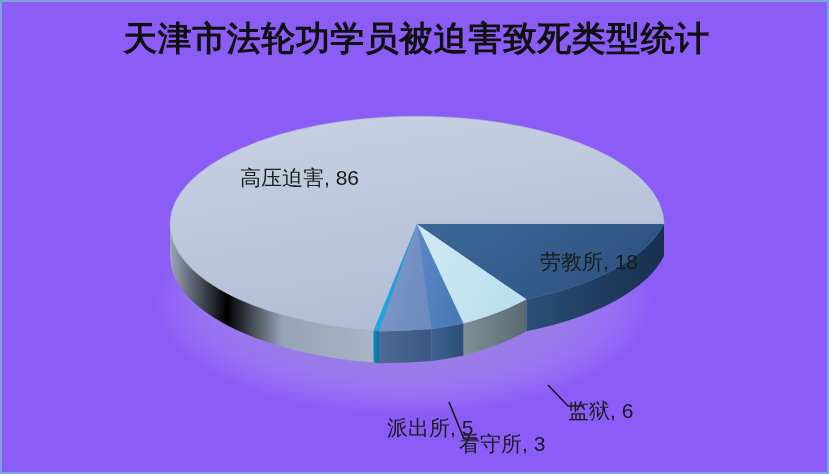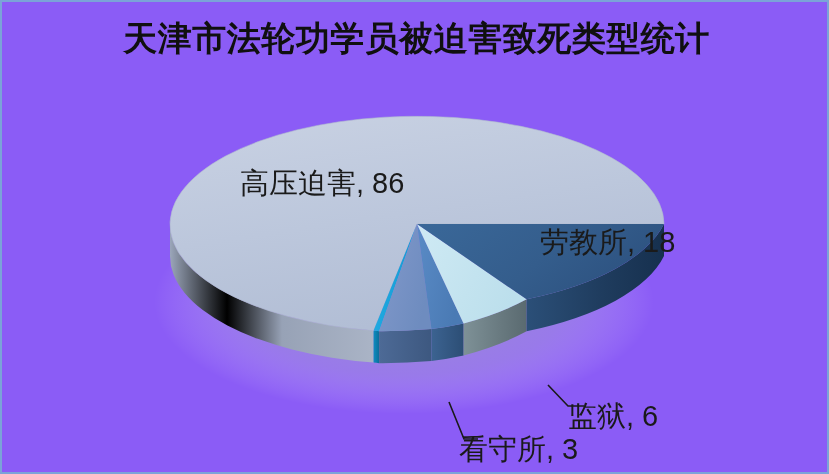--- a/index.html
+++ b/index.html
@@ -42,28 +42,28 @@
   svg.pie-svg {
     position: absolute;
     left: 0;
     top: 0;
     width: 829px;
     height: 474px;
     overflow: visible;
   }
   .slice-label {
     position: absolute;
-    font-size: 29px;
+    font-size: 21px;
     color: #1a1a1a;
     white-space: nowrap;
     font-family: "Liberation Sans", "DejaVu Sans", sans-serif;
     letter-spacing: 0px;
   }
   .label-main   { left: 238px; top: 162px; }
-  .label-laojiao{ left: 538px; top: 221px; }
+  .label-laojiao{ left: 538px; top: 246px; }
   .label-jianyu { left: 566px; top: 395px; text-align: center; }
   .label-kanshou{ left: 457px; top: 428px; }
   .label-paichu { left: 385px; top: 412px; }
   .label-xinao  { left: 294px; top: 412px; }
 </style>
 </head>
 <body>
 
 <div id="root">
 
@@ -198,16 +198,17 @@
     </svg>
 
     <div class="slice-label label-main">高压迫害, 86</div>
 
     <div class="slice-label label-laojiao">劳教所, 18</div>
 
     <div class="slice-label label-jianyu">监狱, 6</div>
 
     <div class="slice-label label-kanshou">看守所, 3</div>
 
+    <div class="slice-label label-paichu">派出所, 5</div>
 
 
   </div>
 </div>
 
 </body></html>

